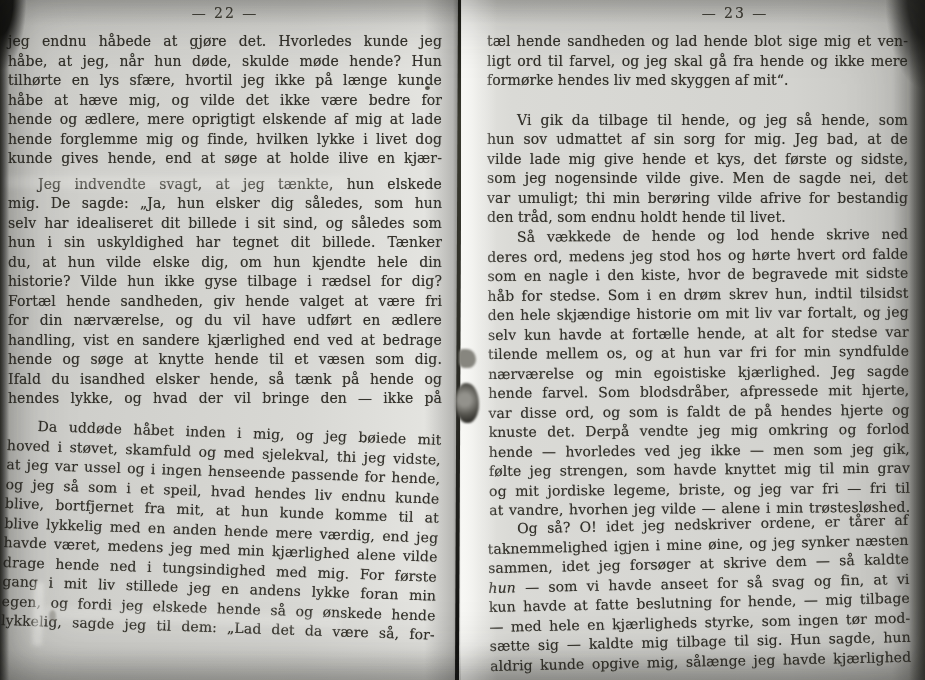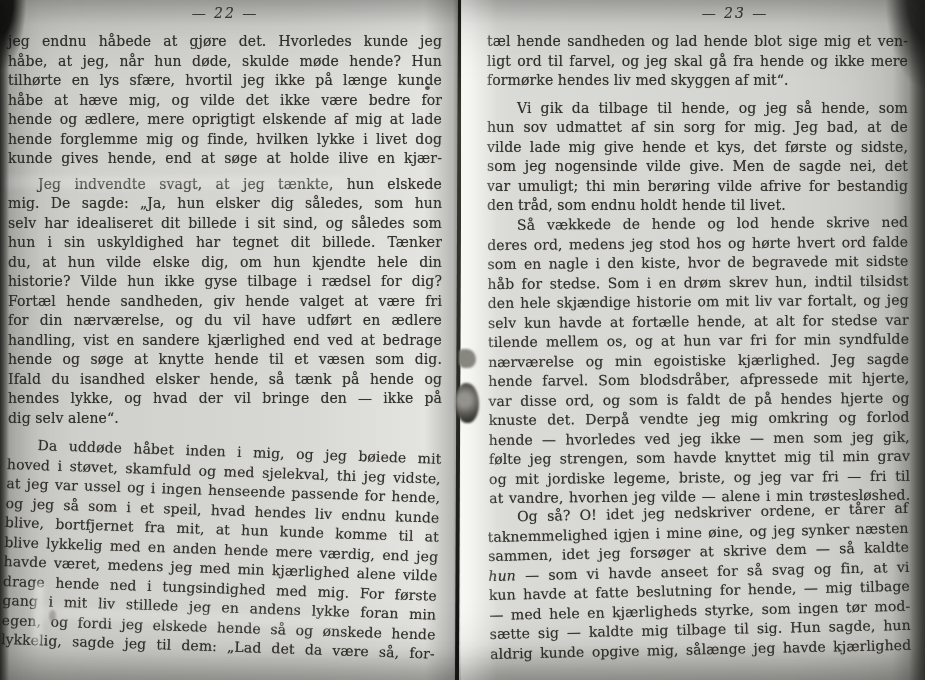--- a/index.html
+++ b/index.html
@@ -7,34 +7,34 @@
   .page{position:absolute;top:0;height:680px;}
   .page-left{left:0;width:462px;background:
     linear-gradient(180deg, rgba(130,130,126,.28) 0, rgba(130,130,126,0) 26px),
     linear-gradient(0deg, rgba(100,100,96,.18) 0, rgba(100,100,96,0) 30px),
     linear-gradient(90deg,#9e9e9a 0,#c2c2be 10px,#cdcdc9 40px,#d2d2ce 150px,#d8d8d4 300px,#e3e3df 420px,#efefec 462px);}
   .page-right{left:462px;width:463px;background:
     linear-gradient(180deg, rgba(120,120,116,.22) 0, rgba(120,120,116,0) 24px),
     linear-gradient(0deg, rgba(90,90,86,.22) 0, rgba(90,90,86,0) 36px),
     linear-gradient(90deg,#f2f2ef 0,#e2e2de 16px,#dadad6 50px,#d7d7d3 180px,#d3d3cf 330px,#c6c6c2 430px,#8a8a86 463px);}
 
-  .header{position:absolute;top:5px;font-size:14px;letter-spacing:2px;color:#403e36;text-shadow:0 0 .6px rgba(45,43,38,.5);font-style:italic;}
+  .header{position:absolute;top:5px;font-size:14px;letter-spacing:2px;color:#403e36;text-shadow:0 0 .6px rgba(45,43,38,.5);}
   .header-left{left:8px;width:434px;text-align:center;}
   .header-right{left:520px;width:430px;text-align:center;}
 
   .col{position:absolute;top:32px;font-size:14px;}
   .col-left{left:8px;width:434px;}
   .col-right{left:487px;width:421px;}
   .line{height:19.5px;line-height:19.5px;white-space:nowrap;text-align:justify;text-align-last:justify;letter-spacing:.1px;text-shadow:0 0 .7px rgba(45,43,38,.55);}
   .line.endline{text-align-last:left;}
   .line.indent{text-indent:30px;}
   .para{margin:0;}
   .col-left .para:nth-child(2){margin-top:6px;}
   .col-left .para:nth-child(3){margin-top:7px;transform:rotate(1.95deg);transform-origin:0 0;}
-  .col-right .para:nth-child(2){margin-top:8px;}
+  .col-right .para:nth-child(2){margin-top:20px;}
   .col-right .para:nth-child(3){transform:rotate(-0.45deg);transform-origin:0 0;}
   .col-right .para:nth-child(4){transform:rotate(-1.25deg);transform-origin:0 0;}
 
   .streak1{position:absolute;left:6px;top:176px;width:340px;height:12px;background:rgba(240,240,236,.30);filter:blur(3px);}
   .streak2{position:absolute;left:40px;top:612px;width:300px;height:12px;background:rgba(240,240,236,.28);filter:blur(3px);transform:rotate(2deg);}
 
   .gutter-shadow{position:absolute;left:424px;top:0;width:34px;height:680px;background:linear-gradient(90deg,rgba(60,60,56,0),rgba(60,60,56,.30) 85%,rgba(45,45,42,.5) 100%);}
   .gutter-line{position:absolute;left:458px;top:-4px;width:3.5px;height:690px;background:linear-gradient(180deg,#14140f,#39392f 18%,#2b2b25 55%,#101010 100%);transform:rotate(.25deg);transform-origin:50% 0;}
   .gutter-highlight{position:absolute;left:461px;top:0;width:36px;height:680px;background:linear-gradient(90deg,rgba(248,248,245,.95),rgba(248,248,245,0));}
   .blob1{position:absolute;left:459px;top:349px;width:17px;height:19px;background:#87867f;border-radius:30% 70% 60% 40%;filter:blur(1px);}
@@ -75,21 +75,20 @@
         <div class="line"><span>selv har idealiseret dit billede i sit sind, og således som</span></div>
         <div class="line"><span>hun i sin uskyldighed har tegnet dit billede. Tænker</span></div>
         <div class="line"><span>du, at hun vilde elske dig, om hun kjendte hele din</span></div>
         <div class="line"><span>historie? Vilde hun ikke gyse tilbage i rædsel for dig?</span></div>
         <div class="line"><span>Fortæl hende sandheden, giv hende valget at være fri</span></div>
         <div class="line"><span>for din nærværelse, og du vil have udført en ædlere</span></div>
         <div class="line"><span>handling, vist en sandere kjærlighed end ved at bedrage</span></div>
         <div class="line"><span>hende og søge at knytte hende til et væsen som dig.</span></div>
         <div class="line"><span>Ifald du isandhed elsker hende, så tænk på hende og</span></div>
         <div class="line"><span>hendes lykke, og hvad der vil bringe den — ikke på</span></div>
-        <div class="line endline"><span>dig selv alene“.</span></div>
       </div>
       <div class="para">
         <div class="line indent"><span>Da uddøde håbet inden i mig, og jeg bøiede mit</span></div>
         <div class="line"><span>hoved i støvet, skamfuld og med sjelekval, thi jeg vidste,</span></div>
         <div class="line"><span>at jeg var ussel og i ingen henseende passende for hende,</span></div>
         <div class="line"><span>og jeg så som i et speil, hvad hendes liv endnu kunde</span></div>
         <div class="line"><span>blive, bortfjernet fra mit, at hun kunde komme til at</span></div>
         <div class="line"><span>blive lykkelig med en anden hende mere værdig, end jeg</span></div>
         <div class="line"><span>havde været, medens jeg med min kjærlighed alene vilde</span></div>
         <div class="line"><span>drage hende ned i tungsindighed med mig. For første</span></div>

